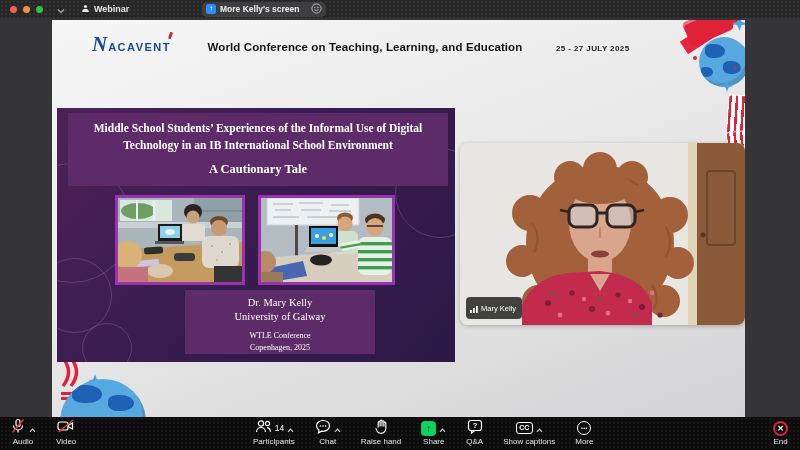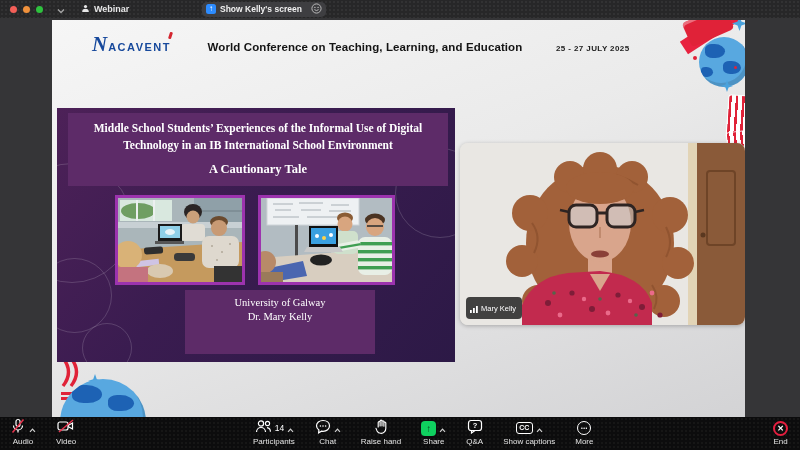--- a/index.html
+++ b/index.html
@@ -136,21 +136,21 @@
       <span>
         <svg width="9" height="9" viewBox="0 0 9 9">
           <circle cx="4.5" cy="2.5" r="1.6" fill="#e8e8e8"></circle>
           <path d="M1.2 8 a3.3 3.3 0 0 1 6.6 0 Z" fill="#e8e8e8"></path>
         </svg>
       </span>
       <span>Webinar</span>
     </div>
     <div class="screen-tab">
       <span class="tab-ico">↑</span>
-      <span class="lbl">Show Kelly's screen</span>
+      <span class="lbl">More Kelly's screen</span>
       <span>
         <svg width="11" height="11" viewBox="0 0 11 11">
           <circle cx="5.5" cy="5.5" r="4.6" fill="none" stroke="#b9b9b9" stroke-width="1"></circle>
           <circle cx="3.9" cy="4.4" r=".7" fill="#b9b9b9"></circle>
             <circle cx="7.1" cy="4.4" r=".7" fill="#b9b9b9"></circle>
           <path d="M3.4 6.6 q2.1 1.9 4.2 0" fill="none" stroke="#b9b9b9" stroke-width="1"></path>
         </svg>
       </span>
     </div>
   </div>
@@ -285,22 +285,26 @@
           <path d="M46 49 L79 49 L82 54 L43 54 Z" fill="#c8c8c8"></path>
           <ellipse cx="60" cy="62" rx="11" ry="5.5" fill="#222"></ellipse>
           <path d="M8 70 L42 63 L46 78 L10 84 Z" fill="#4a66b0"></path>
           <circle cx="4" cy="64" r="11" fill="#b88a68"></circle>
           <rect x="0" y="74" width="22" height="10" fill="#9a7a5a"></rect>
         </svg>
       </div>
 
       <div class="authorbox">
         <div class="auth-main">
+          <div>Dr. Mary Kelly</div>
           <div>University of Galway</div>
-          <div>Dr. Mary Kelly</div>
+        </div>
+        <div class="auth-sub">
+          <div>WTLE Conference</div>
+          <div>Copenhagen, 2025</div>
         </div>
       </div>
     </div>
 
     <div class="video">
       <svg width="285" height="182" viewBox="0 0 285 182">
         <rect width="285" height="182" fill="#e9e7e3"></rect>
         <rect x="228" y="0" width="9" height="182" fill="#e2d4b6"></rect>
         <rect x="237" y="0" width="48" height="182" fill="#8a5a39"></rect>
         <rect x="247" y="28" width="28" height="74" rx="3" fill="none" stroke="#6e4427" stroke-width="2"></rect>

